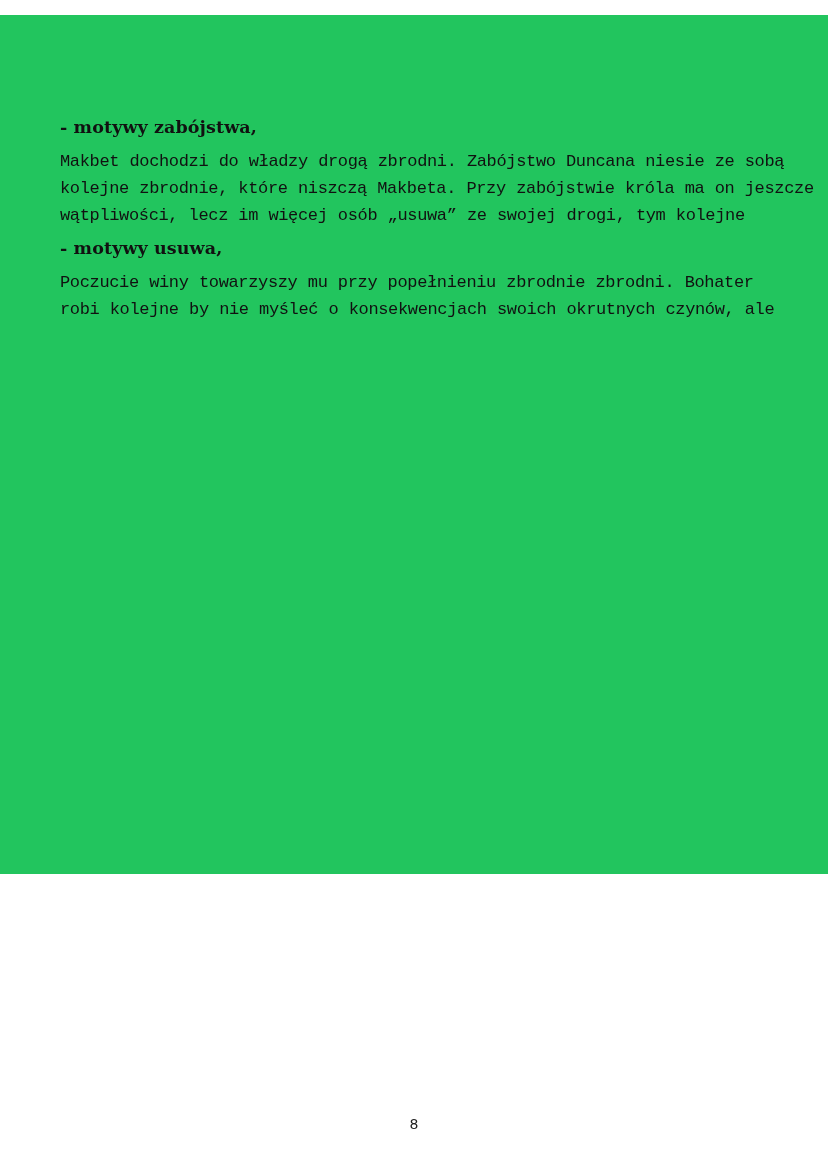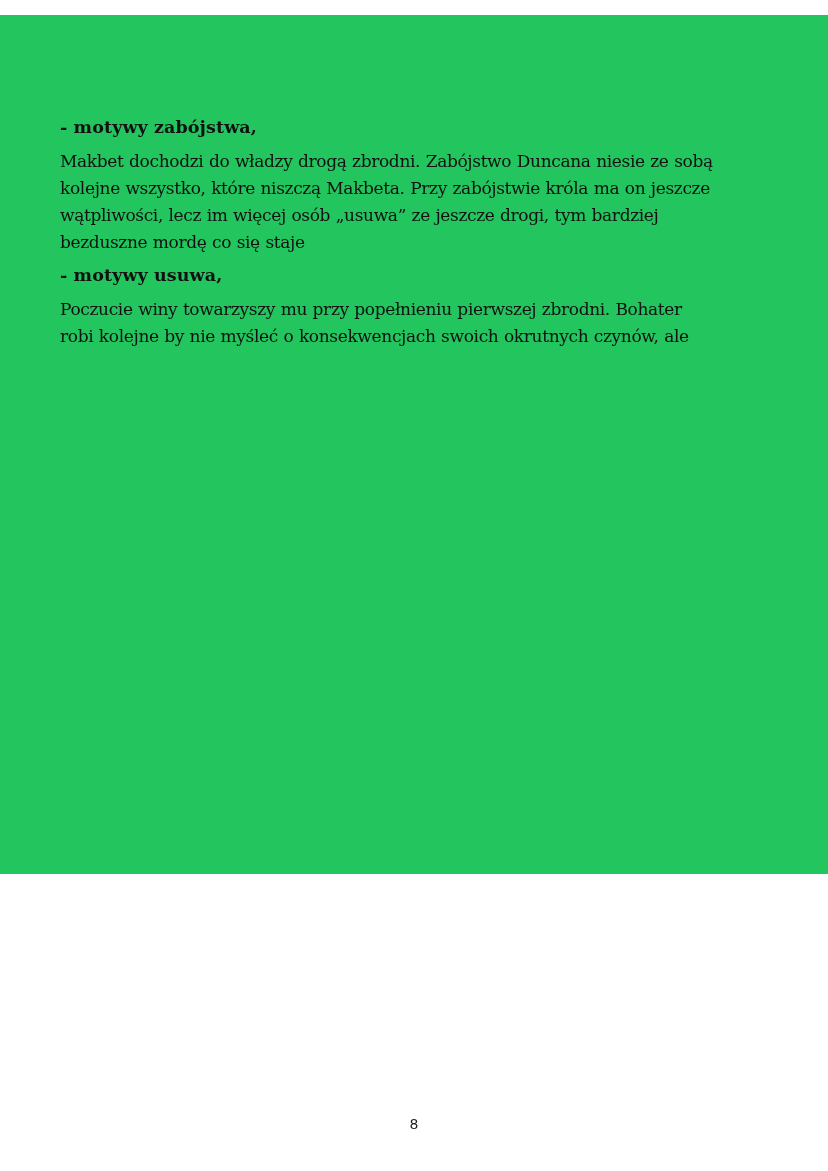--- a/index.html
+++ b/index.html
@@ -39,20 +39,21 @@
     .para {
       font-size: 17px;
       line-height: 27px;
       margin: 0 0 6px 0;
       letter-spacing: -0.35px;
       word-spacing: 0.5px;
     }
     .para .line {
       display: block;
       white-space: nowrap;
+      font-family: Liberation Mono, monospace;
     }
     .page-number {
       position: absolute;
       top: 1101px;
       left: 0;
       width: 828px;
       text-align: center;
       font-family: "DejaVu Sans", "Liberation Sans", sans-serif;
       font-size: 14px;
       color: #222222;
@@ -61,30 +62,29 @@
 </head>
 <body>
 
 <div class="page">
   <div class="content">
 
     <div class="section">
       <div class="heading">- motywy zabójstwa,</div>
       <p class="para">
         <span class="line">Makbet dochodzi do władzy drogą zbrodni. Zabójstwo Duncana niesie ze sobą</span>
-        <span class="line">kolejne wszystko, które niszczą Makbeta. Przy zabójstwie króla ma on jeszcze</span>
-        <span class="line">wątpliwości, lecz im więcej osób „usuwa” ze jeszcze drogi, tym bardziej</span>
-        <span class="line">bezduszne mordę co się staje</span>
+        <span class="line">kolejne zbrodnie, które niszczą Makbeta. Przy zabójstwie króla ma on jeszcze</span>
+        <span class="line">wątpliwości, lecz im więcej osób „usuwa” ze swojej drogi, tym kolejne</span>
       </p>
     </div>
 
     <div class="section">
       <div class="heading">- motywy usuwa,</div>
       <p class="para">
-        <span class="line">Poczucie winy towarzyszy mu przy popełnieniu pierwszej zbrodni. Bohater</span>
+        <span class="line">Poczucie winy towarzyszy mu przy popełnieniu zbrodnie zbrodni. Bohater</span>
         <span class="line">robi kolejne by nie myśleć o konsekwencjach swoich okrutnych czynów, ale</span>
       </p>
     </div>
 
   </div>
 
   <div class="page-number">8</div>
 </div>
 
 </body></html>

